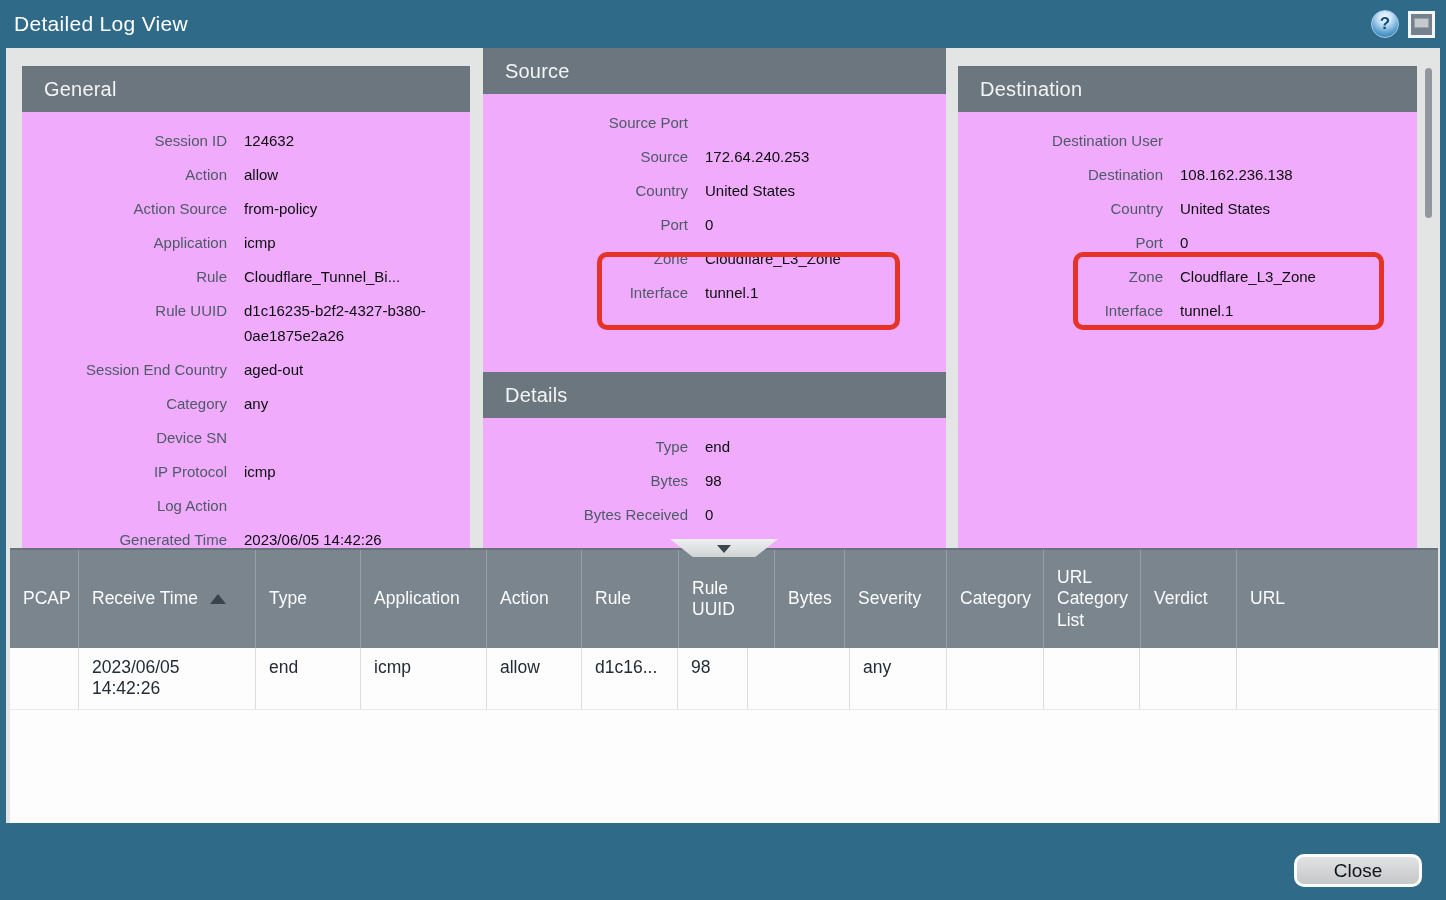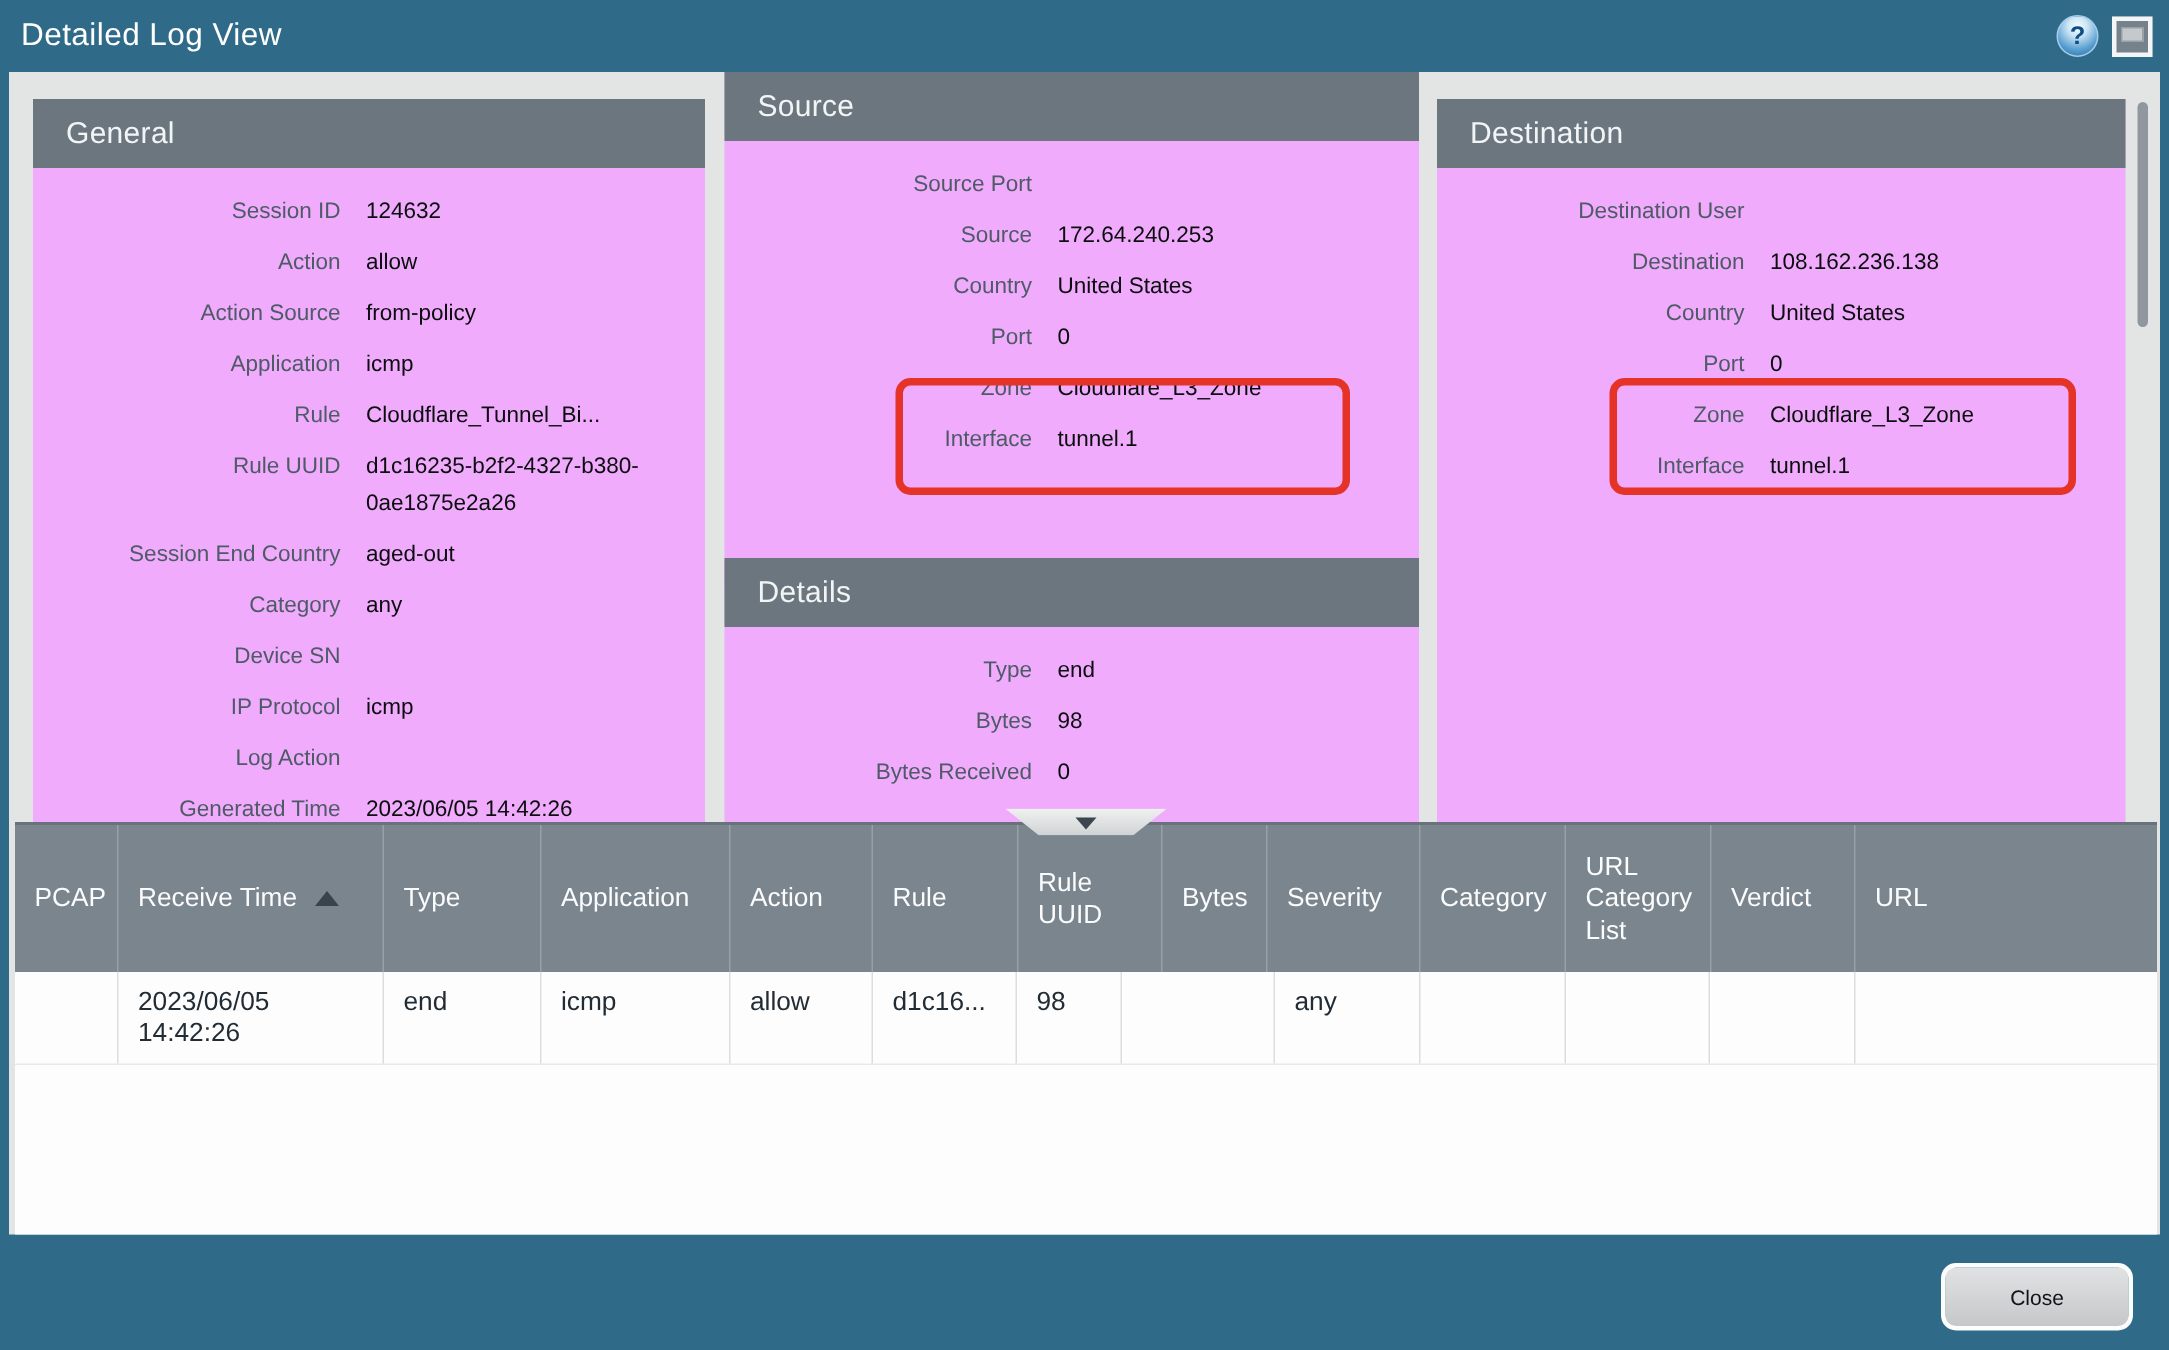--- a/index.html
+++ b/index.html
@@ -58,24 +58,24 @@
         color:#222c35; border-right:1px solid #dbdee0; }
   .td:last-child { border-right:none; }
   .handle { position:absolute; left:50%; transform:translateX(-50%); top:-9px;
             width:108px; height:18px; z-index:6; cursor:pointer;
             background:linear-gradient(#eff1f1,#d0d3d4);
             clip-path:polygon(0 0,100% 0,79% 100%,21% 100%);
             display:flex; align-items:center; justify-content:center; }
   .handle .tri { width:0; height:0; border-left:7px solid transparent; border-right:7px solid transparent;
                  border-top:8px solid #3c464e; margin-top:2px; }
   
-  .close-btn { position:absolute; right:24px; bottom:13px; width:128px; height:45px;
+  .close-btn { position:absolute; right:24px; bottom:13px; width:128px; height:33px;
                border-radius:10px; border:3px solid #fbfcfc;
                background:linear-gradient(#e0e2e3,#c5c7c9);
-               font-family:inherit; font-size:14px; color:#101418; cursor:pointer; }
+               font-family:inherit; font-size:19px; color:#101418; cursor:pointer; }
 </style>
 </head>
 <body>
 
 <div class="titlebar">
   <div class="win-title">Detailed Log View</div>
   <div class="tb-icons">
     <div class="help-ic">?</div>
     <div class="win-ic">
       <div class="inner"></div>

